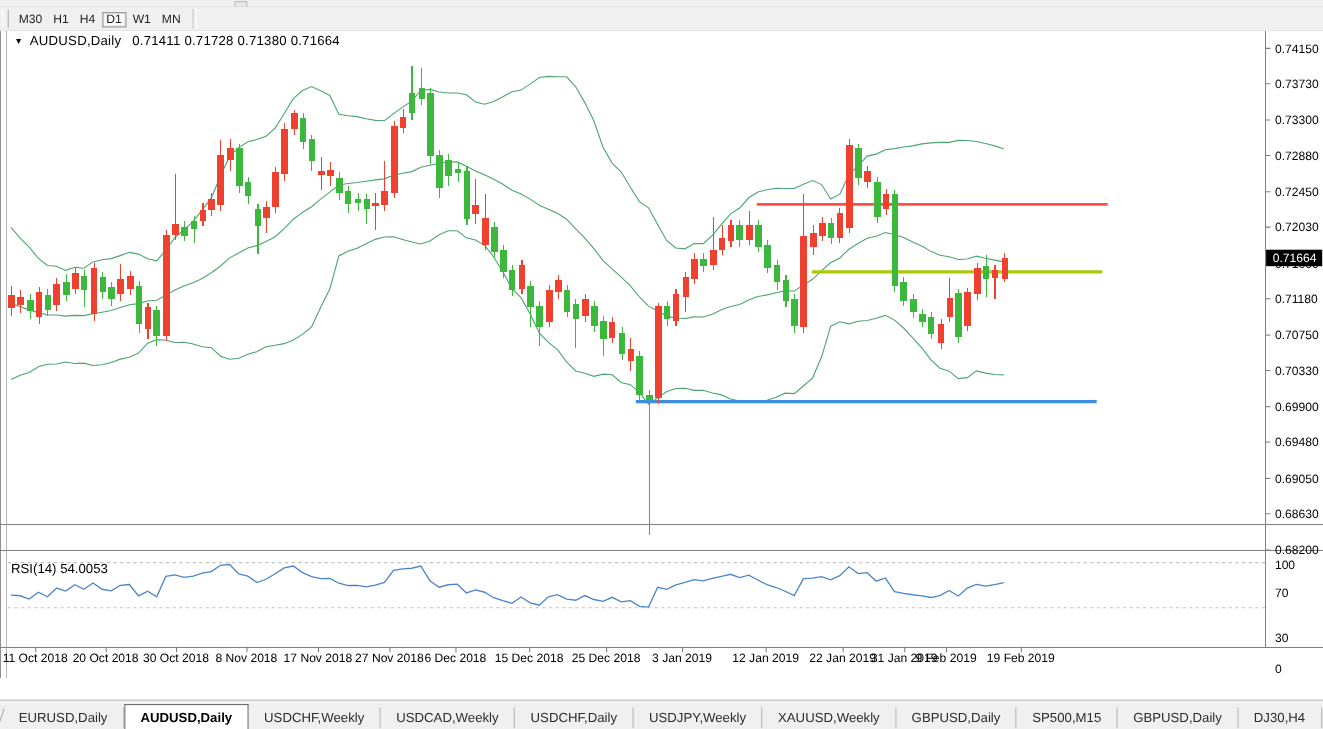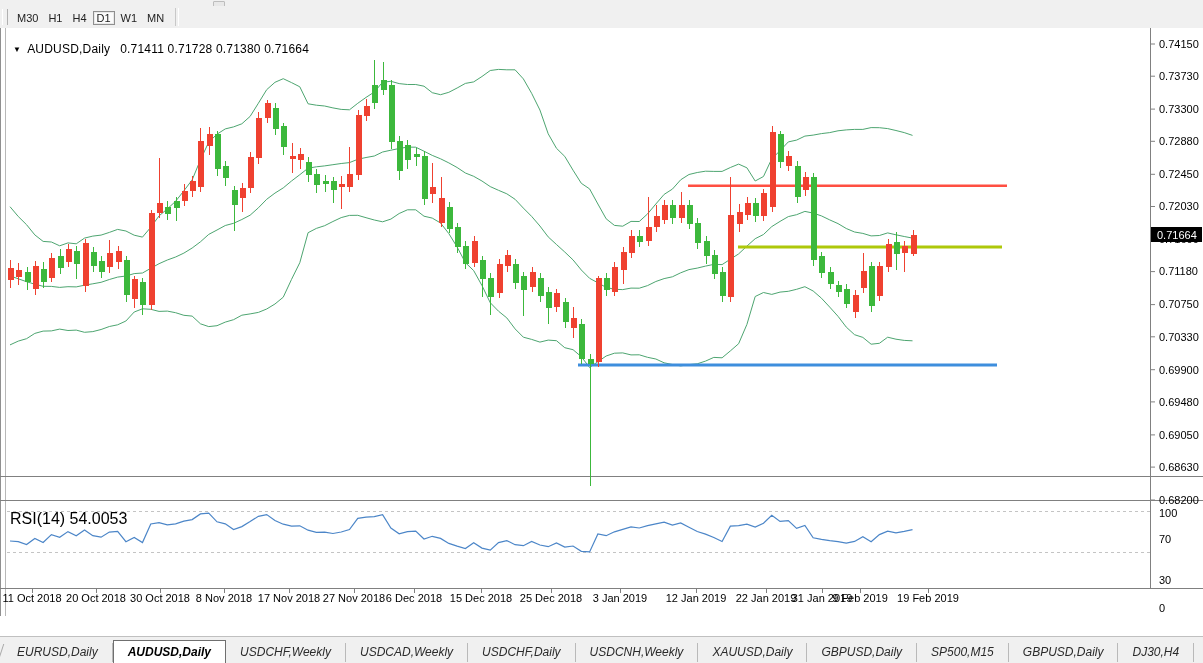--- a/index.html
+++ b/index.html
@@ -15,33 +15,33 @@
            border-bottom:1px solid #9a9a9a;display:flex;align-items:center;}
   .tb-grip{width:4px;height:16px;margin:0 4px 0 2px;border-left:1px solid #fff;
            border-right:1px solid #b0b0b0;}
   .tf-btn{min-width:27px;height:18px;line-height:18px;text-align:center;font-size:11px;
           color:#222;padding:0 3px;margin:0 1px;border:1px solid transparent;cursor:default;}
   .tf-btn.active{background:#fbfbfb;border:1px solid #8f8f8f;box-shadow:inset 0 0 0 1px #e9e9e9;}
   .tb-sep{width:2px;height:18px;margin:0 6px;border-left:1px solid #c8c8c8;border-right:1px solid #fff;}
   
   #chartbox{position:absolute;left:0;top:28px;width:1203px;height:608px;background:#fff;}
   #chartsvg{position:absolute;left:0;top:0;}
-  .chart-title{position:absolute;left:13px;top:14px;font-size:12px;color:#000;
+  .chart-title{position:absolute;left:13px;top:2px;font-size:12px;color:#000;
                letter-spacing:0.2px;}
   .chart-title .tri{font-size:8px;vertical-align:1px;margin-right:6px;color:#000;}
   .chart-title .ttl{margin-right:10px;}
-  .rsi-label{position:absolute;left:10px;top:482px;font-size:16px;color:#000;}
+  .rsi-label{position:absolute;left:10px;top:482px;font-size:12px;color:#000;}
   
   .tabbar{position:absolute;left:0;top:636px;width:1203px;height:27px;background:#f0f0f0;
           border-top:1px solid #c0c0c0;display:flex;align-items:flex-end;font-size:12px;
           color:#2b2b2b;}
   .tab-edge{width:14px;height:20px;margin-right:2px;border-right:1px solid #a8a8a8;
             transform:skewX(-18deg);background:#f0f0f0;}
   .tab{height:19px;line-height:19px;padding:0 14px;white-space:nowrap;border-right:1px solid #b9b9b9;
-       margin-bottom:2px;cursor:default;font-style:italic;}
+       margin-bottom:2px;cursor:default;}
   .tab.active{background:#fff;border:1px solid #6f6f6f;border-bottom:1px solid #fff;
               font-weight:bold;height:22px;line-height:22px;margin-bottom:0;color:#000;}
 </style>
 </head>
 <body>
 
 <div id="app">
 
   <div class="top-strip">
     <div class="top-grip"></div>
@@ -390,22 +390,22 @@
   </div>
 
   <div class="tabbar">
     <div class="tab-edge"></div>
     <span id="tab-items" style="display:flex;align-items:flex-end;">
         <div class="tab">EURUSD,Daily</div>
         <div class="tab active">AUDUSD,Daily</div>
         <div class="tab">USDCHF,Weekly</div>
         <div class="tab">USDCAD,Weekly</div>
         <div class="tab">USDCHF,Daily</div>
-        <div class="tab">USDCNH,Weekly</div>
-        <div class="tab">XAUUSD,Daily</div>
+        <div class="tab">USDJPY,Weekly</div>
+        <div class="tab">XAUUSD,Weekly</div>
         <div class="tab">GBPUSD,Daily</div>
         <div class="tab">SP500,M15</div>
         <div class="tab">GBPUSD,Daily</div>
         <div class="tab">DJ30,H4</div>
         <div class="tab">TECH100,</div>
       </span>
 
   </div>
 </div>
 

